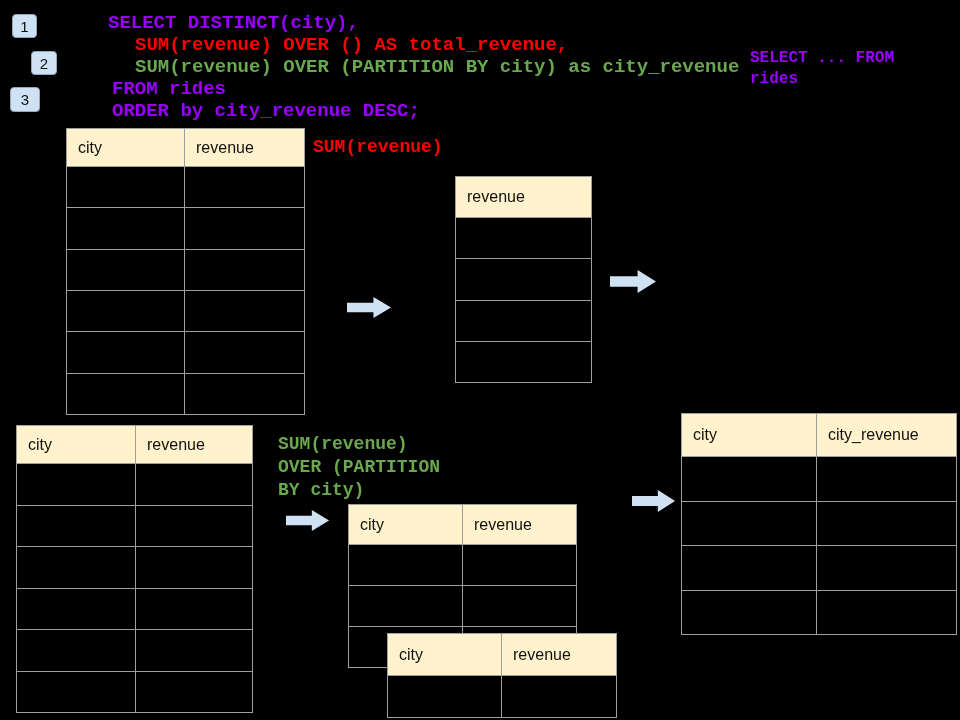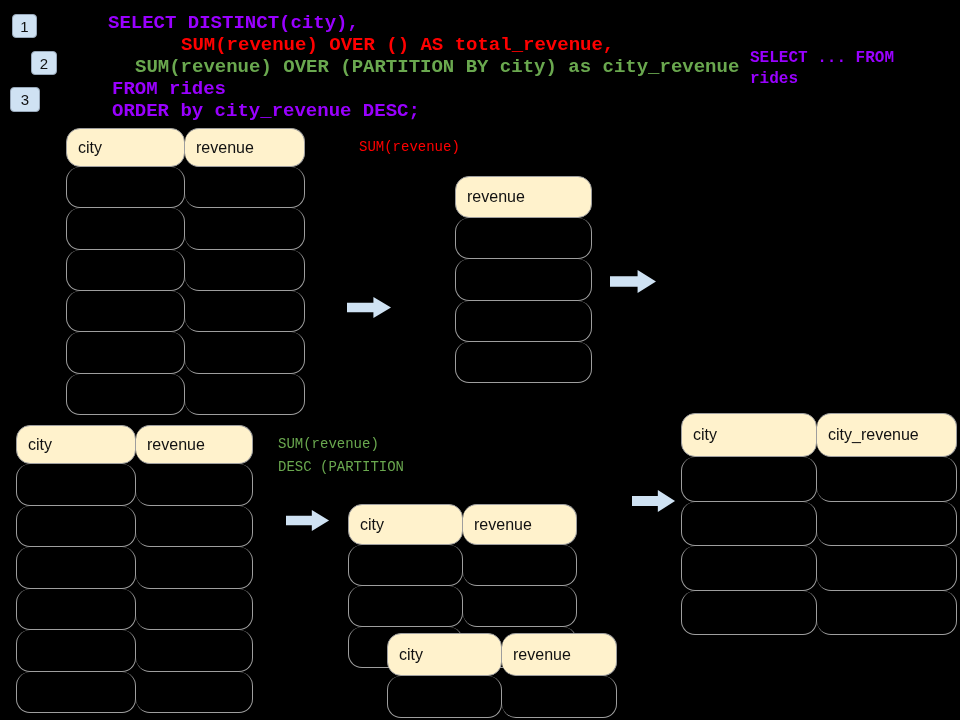--- a/index.html
+++ b/index.html
@@ -28,42 +28,41 @@
 
   
   .code-line{
     font-family:"Liberation Mono","DejaVu Sans Mono",monospace;
     font-weight:bold;
     font-size:19px;
     line-height:22px;
     white-space:pre;
   }
   .purple{color:var(--purple);}
-  .red{color:var(--red);margin-left:46px;}
+  .red{color:var(--red);}
   .green{color:var(--green);}
 
   .side-note{
     font-family:"Liberation Mono","DejaVu Sans Mono",monospace;
     font-weight:bold;font-size:16px;line-height:21px;
     color:var(--purple);width:158px;margin-top:12px;
   }
 
   .anno{
     font-family:"Liberation Mono","DejaVu Sans Mono",monospace;
-    font-weight:normal;font-size:14px;line-height:23px;white-space:pre;
+    font-weight:bold;font-size:18px;line-height:23px;white-space:pre;
   }
 
   
   .dtable{display:flex;flex-direction:column;}
   .trow{display:flex;}
   .cell{
     border-right:1px solid var(--border);
     border-bottom:1px solid var(--border);
     background:#000;
-    border-radius:14px;
   }
   .trow .cell:first-child{border-left:1px solid var(--border);}
   .thead .cell{
     border-top:1px solid var(--border);
     background:var(--header-fill);
     color:#111;font-size:16px;
     display:flex;align-items:center;
     padding-left:11px;
   }
 
@@ -102,21 +101,22 @@
 <div class="abs code-line purple" style="left:112px;top:100px;">ORDER by city_revenue DESC;</div>
 
 <div class="abs side-note" style="left:750px;top:36px;">SELECT ... FROM rides</div>
 
 <div class="abs" style="left:313px;top:136px;">
   <div class="anno red">SUM(revenue)</div>
 </div>
 
 <div class="abs" style="left:278px;top:433px;">
   <div class="anno green">SUM(revenue)</div>
-  <div class="anno green">DESC (PARTITION</div>
+  <div class="anno green">OVER (PARTITION</div>
+  <div class="anno green">BY city)</div>
 </div>
 
 <div id="tbl-a" class="abs dtable" style="left:66px;top:128px;">
     <div class="trow thead">
       <div class="cell c0">city</div>
       <div class="cell c1">revenue</div>
     </div>
     <div class="trow">
       <div class="cell c0"></div>
       <div class="cell c1"></div>

